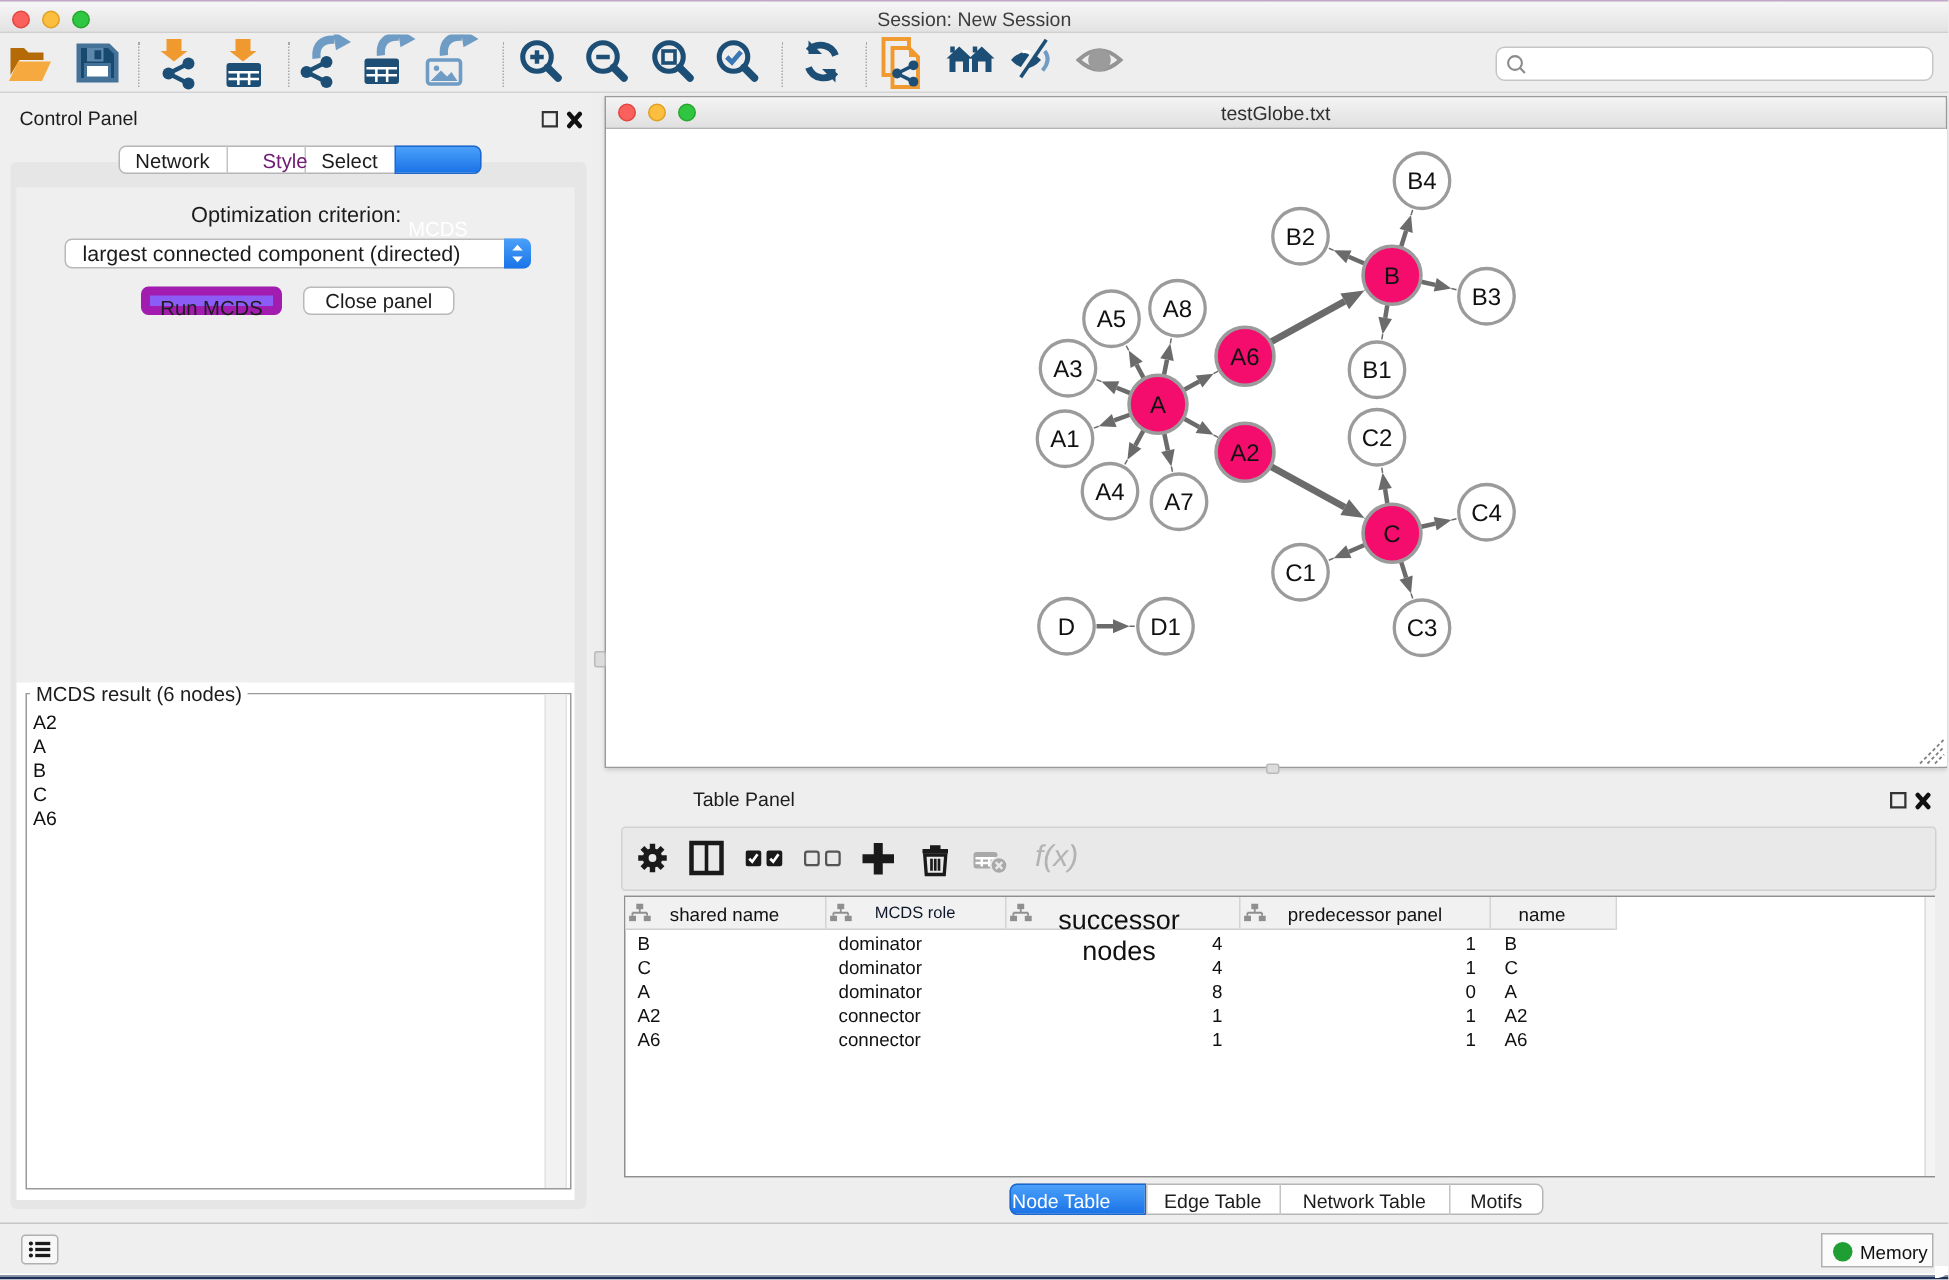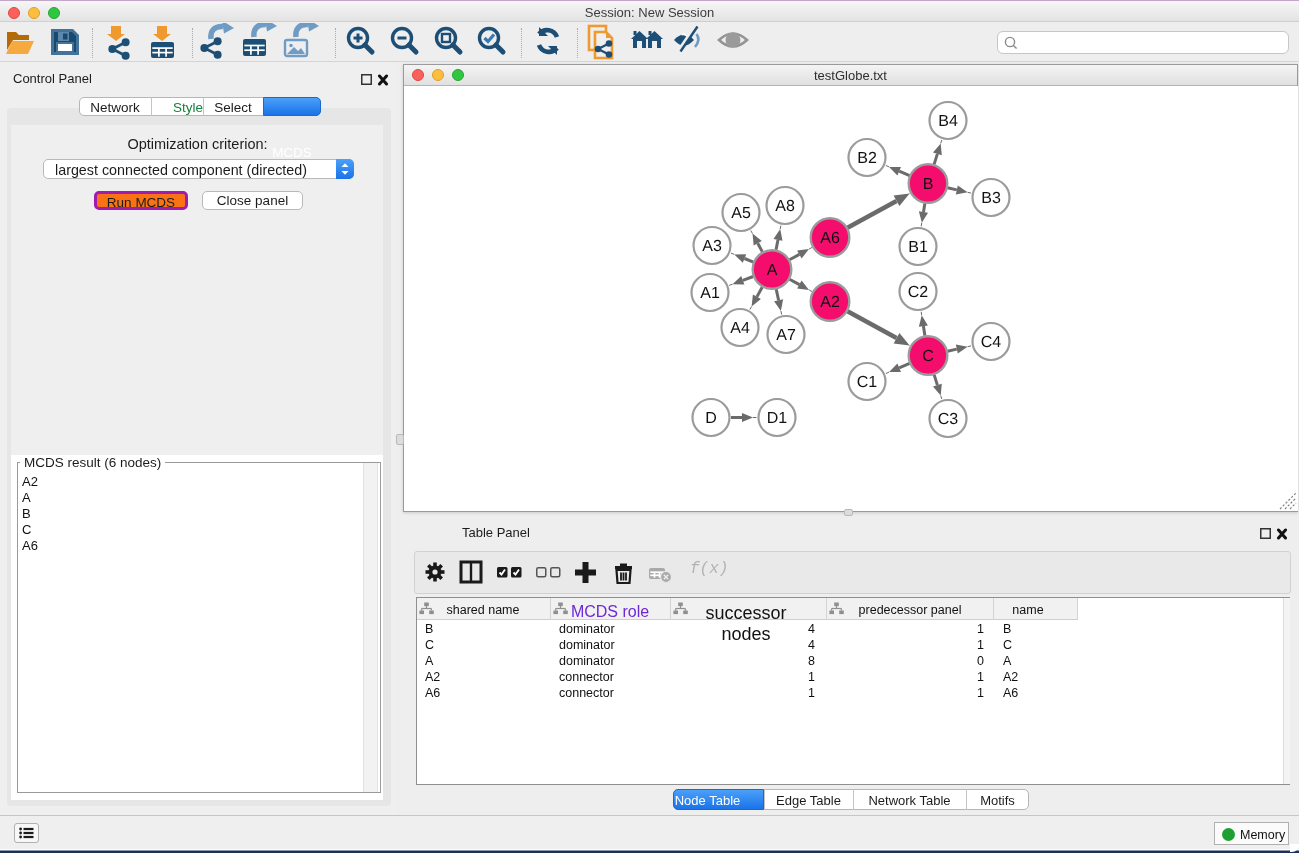--- a/index.html
+++ b/index.html
@@ -142,34 +142,34 @@
 
 <div class="abs" style="left:7px;top:108px;width:384px;height:698px;background:#e6e6e6;border-radius:4px;"></div>
 <div class="abs" style="left:11px;top:125px;width:372px;height:330px;background:#efefef;"></div>
 <div class="abs" style="left:11px;top:455px;width:372px;height:345px;background:#ffffff;"></div>
 
 <div class="abs" style="left:79px;top:97px;width:242px;height:19px;background:#fff;border:1px solid #b6b6b6;border-radius:5px;"></div>
 <div class="abs" style="left:263px;top:97px;width:58px;height:19px;background:linear-gradient(#4ba0f9,#1a73e8);border:1px solid #1a68cf;border-radius:0 5px 5px 0;"></div>
 <div class="abs" style="left:151px;top:97px;width:1px;height:19px;background:#c4c4c4;"></div>
 <div class="abs" style="left:203px;top:97px;width:1px;height:19px;background:#c4c4c4;"></div>
 <div class="abs" style="left:79px;top:100px;width:72px;text-align:center;font-size:13.5px;color:#1c1c1c;">Network</div>
-<div class="abs" style="left:151px;top:100px;width:52px;text-align:right;font-size:13.5px;color:#15803d;">Style</div>
+<div class="abs" style="left:151px;top:100px;width:52px;text-align:left;font-size:13.5px;color:#701a75;padding-left:24px;">Style</div>
 <div class="abs" style="left:203px;top:100px;width:60px;text-align:center;font-size:13.5px;color:#1c1c1c;">Select</div>
 <div class="abs" style="left:263px;top:100px;width:58px;text-align:center;font-size:13.5px;color:#fff;margin-top:45px;">MCDS</div>
 
 <div class="abs" style="left:0px;top:136px;width:395px;text-align:center;font-size:14.5px;color:#1c1c1c;">Optimization criterion:</div>
 <div class="abs" style="left:43px;top:159px;width:311px;height:20px;background:#fff;border:1px solid #b9b9b9;border-radius:5px;"></div>
 <div class="abs" style="left:55px;top:162px;font-size:14.3px;color:#1c1c1c;">largest connected component (directed)</div>
 <div class="abs" style="left:336px;top:159px;width:18px;height:20px;background:linear-gradient(#4ba0f9,#1a73e8);border-radius:0 5px 5px 0;"></div>
 <svg class="abs" style="left:336px;top:159px" width="18" height="20" viewBox="0 0 18 20">
     <path d="M5.5 8 L9 4.2 L12.5 8 Z" fill="#fff"></path>
     <path d="M5.5 12 L9 15.8 L12.5 12 Z" fill="#fff"></path>
   </svg>
 
-<div class="abs" style="left:94px;top:191px;width:94px;height:19px;background:#f97316;border:3px solid #a21caf;border-radius:5px;text-align:center;font-size:13.5px;color:#1c1c1c;line-height:17px;">Run MCDS</div>
+<div class="abs" style="left:94px;top:191px;width:94px;height:19px;background:#8b5cf6;border:6px solid #a21caf;border-radius:5px;text-align:center;font-size:13.5px;color:#1c1c1c;line-height:17px;">Run MCDS</div>
 <div class="abs" style="left:202px;top:191px;width:101px;height:19px;background:#fff;border:1px solid #b9b9b9;border-radius:5px;text-align:center;font-size:13.5px;color:#1c1c1c;line-height:17px;">Close panel</div>
 
 <div class="abs" style="left:17px;top:462px;width:364px;height:331px;border:1px solid #9a9a9a;"></div>
 <div class="abs" style="left:18px;top:463px;width:362px;height:329px;background:#fff;"></div>
 <div class="abs" style="left:20px;top:455px;background:#fff;padding:0 4px;font-size:13.5px;color:#1c1c1c;">MCDS result (6 nodes)</div>
 <div class="abs" style="left:363px;top:463px;width:15px;height:329px;background:#f2f2f2;border-left:1px solid #e2e2e2;border-right:1px solid #e2e2e2;"></div>
 <div class="abs" style="left:22px;top:474px;font-size:13px;color:#111;line-height:16px;">A2<br>A<br>B<br>C<br>A6</div>
 
 <div class="abs" style="left:403px;top:64px;width:895px;height:448px;background:#fff;border:1px solid #9a9a9a;box-shadow:0 1px 3px rgba(0,0,0,0.15);"></div>
 <div class="abs" style="left:404px;top:65px;width:893px;height:21px;background:linear-gradient(#f4f4f4,#e0e0e0);border-bottom:1px solid #b4b4b4;"></div>
@@ -336,21 +336,21 @@
   </svg>
 <svg style="position:absolute;left:648px;top:560px" width="25" height="25" viewBox="0 0 25 25">
     <rect x="1" y="8" width="16" height="11" rx="2" fill="#a9a9a9"></rect>
     <line x1="2.3" y1="12.2" x2="15.7" y2="12.2" stroke="#fff" stroke-width="1.7"></line>
     <line x1="2.3" y1="15.3" x2="15.7" y2="15.3" stroke="#fff" stroke-width="1.7"></line>
     <line x1="6.5" y1="12.18" x2="6.5" y2="17.7" stroke="#fff" stroke-width="1.7"></line>
     <line x1="11.5" y1="12.18" x2="11.5" y2="17.7" stroke="#fff" stroke-width="1.7"></line>
     <circle cx="18" cy="17" r="5.5" fill="#a9a9a9" stroke="#eaeaea" stroke-width="1.2"></circle>
     <path d="M15.8 14.8 L20.2 19.2 M20.2 14.8 L15.8 19.2" stroke="#eaeaea" stroke-width="1.6"></path>
   </svg>
-<div class="abs" style="left:690px;top:560px;font-family:Liberation Mono, monospace;font-style:italic;font-size:16px;color:#b3b3b3;">f(x)</div>
+<div class="abs" style="left:690px;top:560px;font-family:Liberation Sans, sans-serif;font-style:italic;font-size:20px;color:#b3b3b3;">f(x)</div>
 
 <div class="abs" style="left:416px;top:597px;width:874px;height:188px;background:#fff;border:1px solid #8f8f8f;"></div>
 <div class="abs" style="left:417px;top:598px;width:660px;height:22px;background:#f1f1f1;border-bottom:1px solid #cfcfcf;"></div>
 <div class="abs" style="left:1283px;top:598px;width:7px;height:186px;background:#f4f4f4;border-left:1px solid #dcdcdc;"></div>
 <svg style="position:absolute;left:419px;top:602px" width="15" height="13" viewBox="0 0 15 13">
     <rect x="5.2" y="0.5" width="4.6" height="3.6" fill="#8f8f8f"></rect>
     <line x1="7.5" y1="4" x2="7.5" y2="6.5" stroke="#8f8f8f" stroke-width="1.2"></line>
     <line x1="2.6" y1="6.5" x2="12.4" y2="6.5" stroke="#8f8f8f" stroke-width="1.2"></line>
     <line x1="2.6" y1="6.5" x2="2.6" y2="8.5" stroke="#8f8f8f" stroke-width="1.2"></line>
     <line x1="12.4" y1="6.5" x2="12.4" y2="8.5" stroke="#8f8f8f" stroke-width="1.2"></line>
@@ -378,21 +378,21 @@
 <svg style="position:absolute;left:829px;top:602px" width="15" height="13" viewBox="0 0 15 13">
     <rect x="5.2" y="0.5" width="4.6" height="3.6" fill="#8f8f8f"></rect>
     <line x1="7.5" y1="4" x2="7.5" y2="6.5" stroke="#8f8f8f" stroke-width="1.2"></line>
     <line x1="2.6" y1="6.5" x2="12.4" y2="6.5" stroke="#8f8f8f" stroke-width="1.2"></line>
     <line x1="2.6" y1="6.5" x2="2.6" y2="8.5" stroke="#8f8f8f" stroke-width="1.2"></line>
     <line x1="12.4" y1="6.5" x2="12.4" y2="8.5" stroke="#8f8f8f" stroke-width="1.2"></line>
     <rect x="0.4" y="8.5" width="4.6" height="3.6" fill="#8f8f8f"></rect>
     <rect x="10.2" y="8.5" width="4.6" height="3.6" fill="#8f8f8f"></rect>
   </svg>
 <div class="abs hdr" style="left:438px;top:603px;width:90px;text-align:center;font-size:12.5px;color:#111;">shared name</div>
-<div class="abs hdr" style="left:562px;top:603px;width:96px;text-align:center;font-size:16px;color:#6d28d9;">MCDS role</div>
+<div class="abs hdr" style="left:562px;top:603px;width:96px;text-align:center;font-size:11px;color:#0f172a;">MCDS role</div>
 <div class="abs hdr" style="left:681px;top:603px;width:130px;text-align:center;font-size:18px;color:#111;">successor nodes</div>
 <div class="abs hdr" style="left:838px;top:603px;width:144px;text-align:center;font-size:12.5px;color:#111;">predecessor panel</div>
 <div class="abs hdr" style="left:986px;top:603px;width:84px;text-align:center;font-size:12.5px;color:#111;">name</div>
 <div class="abs" style="left:550px;top:598px;width:1px;height:22px;background:#d4d4d4;"></div>
 <div class="abs" style="left:670px;top:598px;width:1px;height:22px;background:#d4d4d4;"></div>
 <div class="abs" style="left:826px;top:598px;width:1px;height:22px;background:#d4d4d4;"></div>
 <div class="abs" style="left:993px;top:598px;width:1px;height:22px;background:#d4d4d4;"></div>
 <div class="abs" style="left:1077px;top:598px;width:1px;height:22px;background:#d4d4d4;"></div>
 <style>.trow { position:absolute; height:16px; font-size:12.5px; color:#111; } .trow span { position:absolute; top:1px; }</style>
 <div class="trow" style="top:621px">

